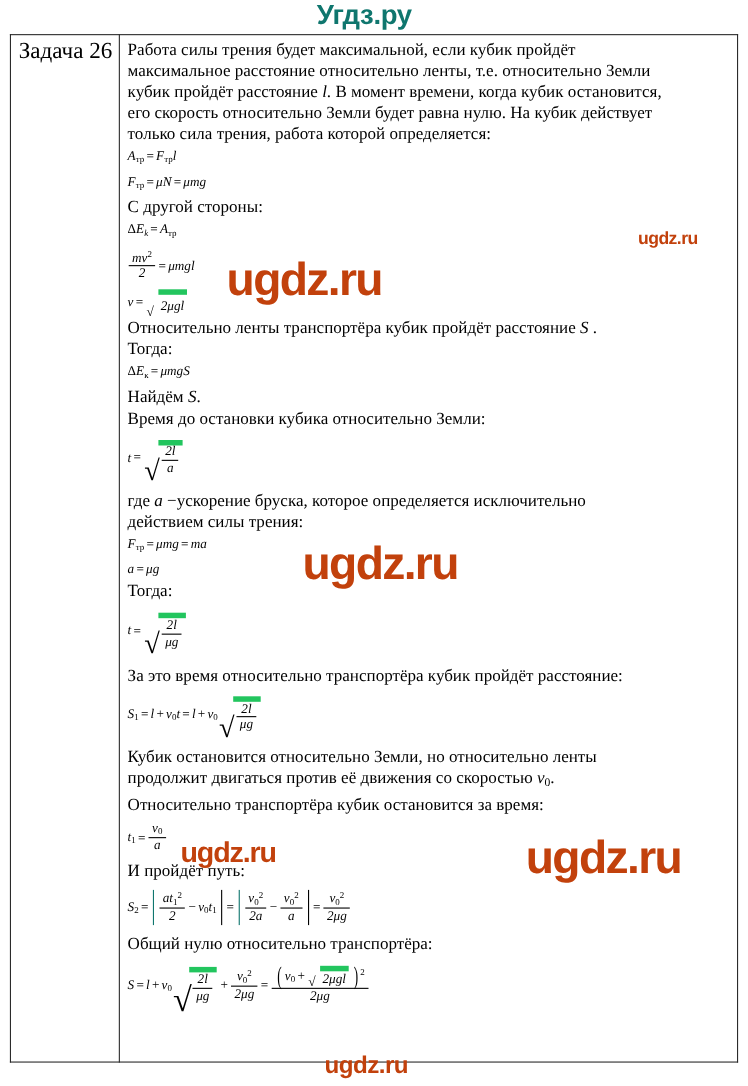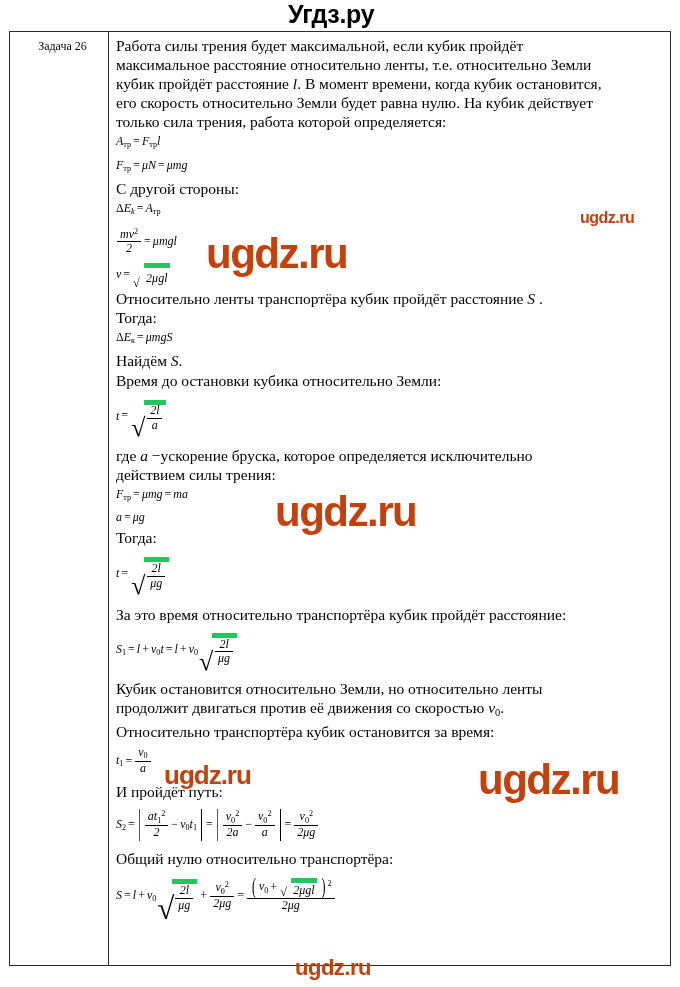--- a/index.html
+++ b/index.html
@@ -22,21 +22,21 @@
     position: relative;
   }
   .site-logo {
     position: absolute;
     top: -1px;
     left: 288px;
     font-family: "Liberation Sans", "DejaVu Sans", sans-serif;
     font-weight: bold;
     font-size: 25px;
     letter-spacing: -0.3px;
-    color: #000000;
+    color: #0f766e;
     line-height: 30px;
   }
 
   
   .solution-table {
     position: absolute;
     top: 31px;
     left: 9px;
     width: 662px;
     border-collapse: collapse;
@@ -44,23 +44,22 @@
   }
   .solution-table td {
     border: 1px solid #2b2b2b;
     vertical-align: top;
     padding: 0;
   }
   .cell-task {
     width: 91px;
     height: 928px;
     padding: 5px 0 0 7px !important;
-    font-size: 12px;
+    font-size: 21px;
     line-height: 19px;
-    text-align: center;
   }
   .cell-body {
     padding: 4px 6px 4px 7px !important;
     font-size: 15.5px;
     line-height: 19.1px;
   }
 
   .para {
     margin: 0;
     padding: 0;

